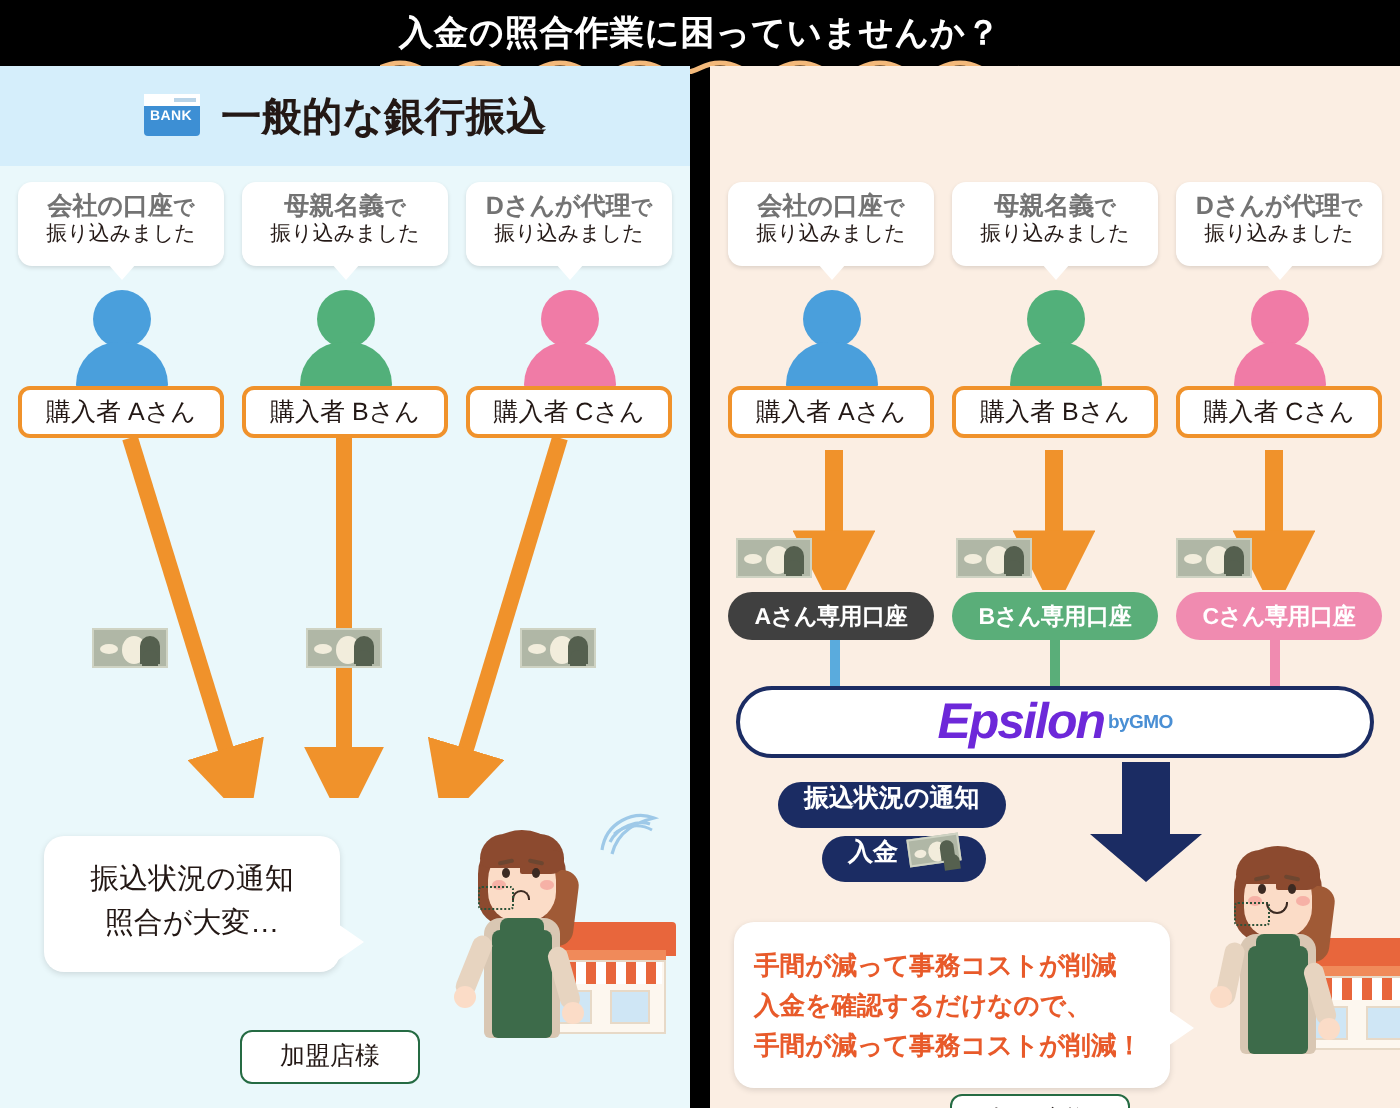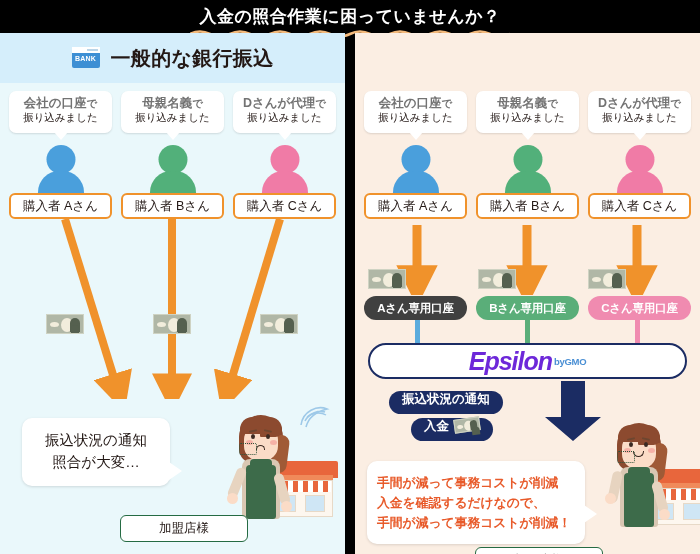--- a/index.html
+++ b/index.html
@@ -155,21 +155,21 @@
   }
   .say:after {
     content: ""; position: absolute; right: -12px; top: 44px;
     border-top: 9px solid transparent; border-bottom: 9px solid transparent; border-left: 13px solid #fff;
   }
   .say .ln { font-size: 14.5px; color: #231815; line-height: 1.5; text-align: center; white-space: nowrap; }
   .say.rt .ln { font-size: 12.8px; color: #e85a2a; font-weight: bold; text-align: left; line-height: 1.55; }
 
   
   .merchant {
-    position: absolute; width: 128px; height: 27px; background: #fff;
+    position: absolute; width: 90px; height: 27px; background: #fff;
     border: 1.6px solid #256b43; border-radius: 6px;
     display: flex; align-items: center; justify-content: center;
     font-size: 12.5px; color: #231815;
   }
 
   
   .acct-row { position: absolute; top: 263px; left: 0; width: 345px; display: flex; justify-content: center; gap: 9px; }
   .acct {
     width: 103px; height: 24px; border-radius: 12px; color: #fff;
     font-size: 11.5px; font-weight: bold; letter-spacing: -0.2px;

